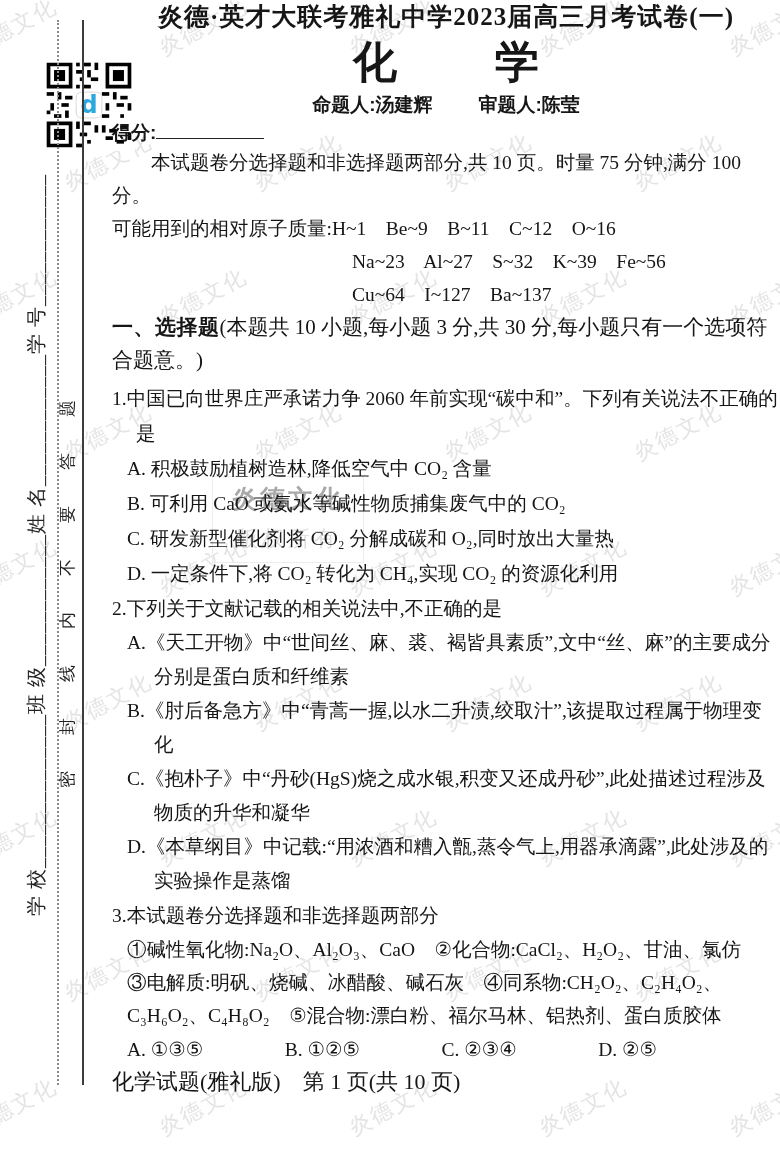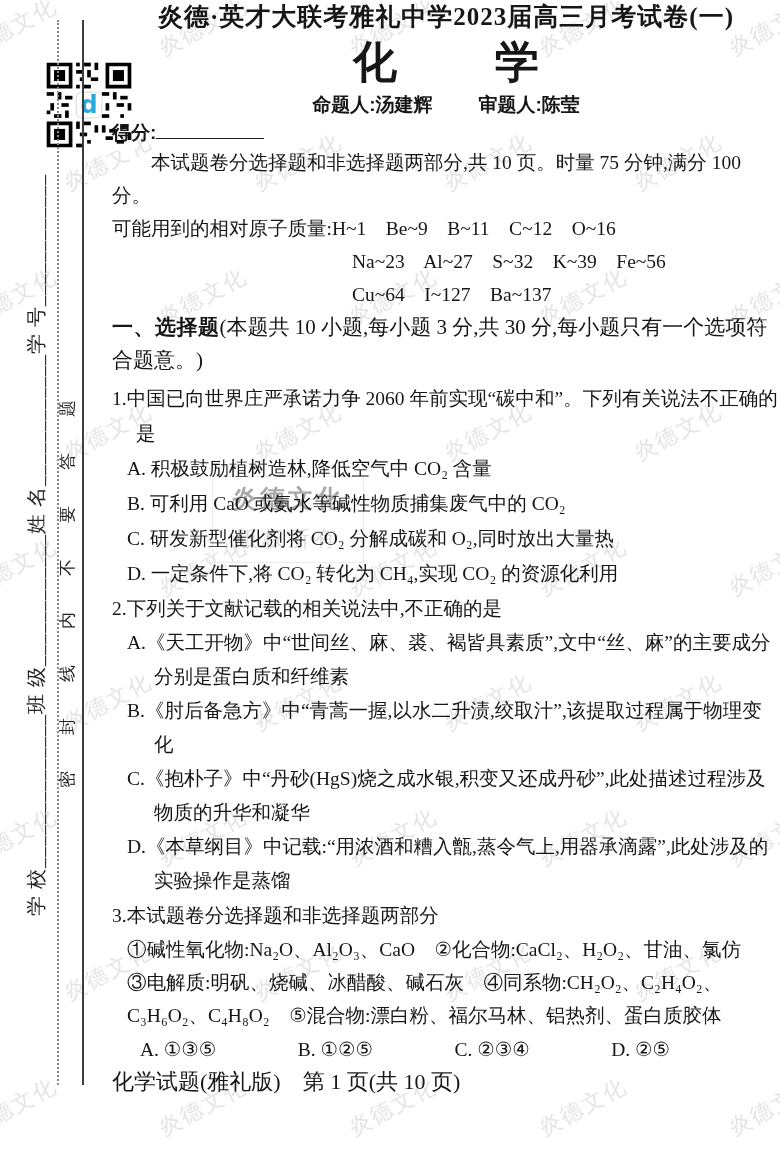--- a/index.html
+++ b/index.html
@@ -43,21 +43,21 @@
   .intro{margin-top:7px;font-size:19.5px;line-height:33px;text-indent:2em;white-space:pre-wrap;}
   .masses{font-size:19.5px;line-height:33px;white-space:pre;}
   .masses.indent{padding-left:240px;}
   .section{margin-top:3px;font-size:21px;line-height:33px;}
   .section b{letter-spacing:0.5px;}
   .stem{font-size:19.5px;line-height:35px;padding-left:24px;text-indent:-24px;}
   #q1{margin-top:4px;}
   .opt1{font-size:19.5px;line-height:35px;padding-left:15px;}
   .opt2{font-size:19.5px;line-height:34px;padding-left:42px;text-indent:-27px;}
   .q3line{font-size:19.5px;line-height:33px;padding-left:15px;white-space:pre;}
-  .answers{display:flex;width:530px;margin-left:28px;justify-content:space-between;
+  .answers{display:flex;width:530px;margin-left:15px;justify-content:space-between;
            font-size:19.5px;line-height:35px;}
   .footer{margin-top:3px;text-align:left;font-size:22px;}
   .footer .gap{display:inline-block;width:22px;}
 </style>
 </head>
 <body>
 
 <div class="page">
 
   <div id="watermarks">

